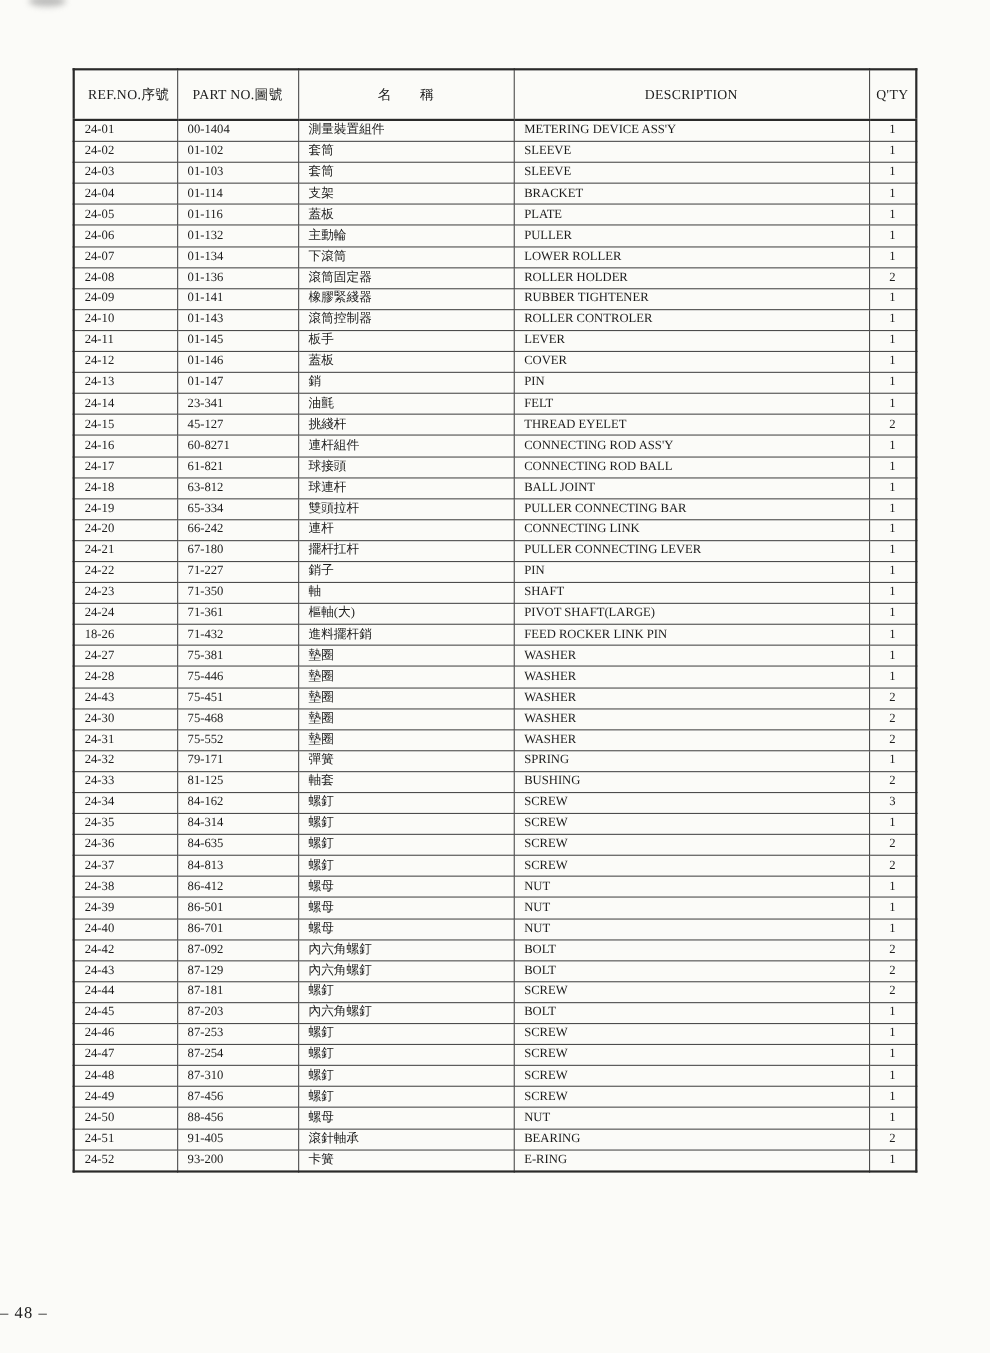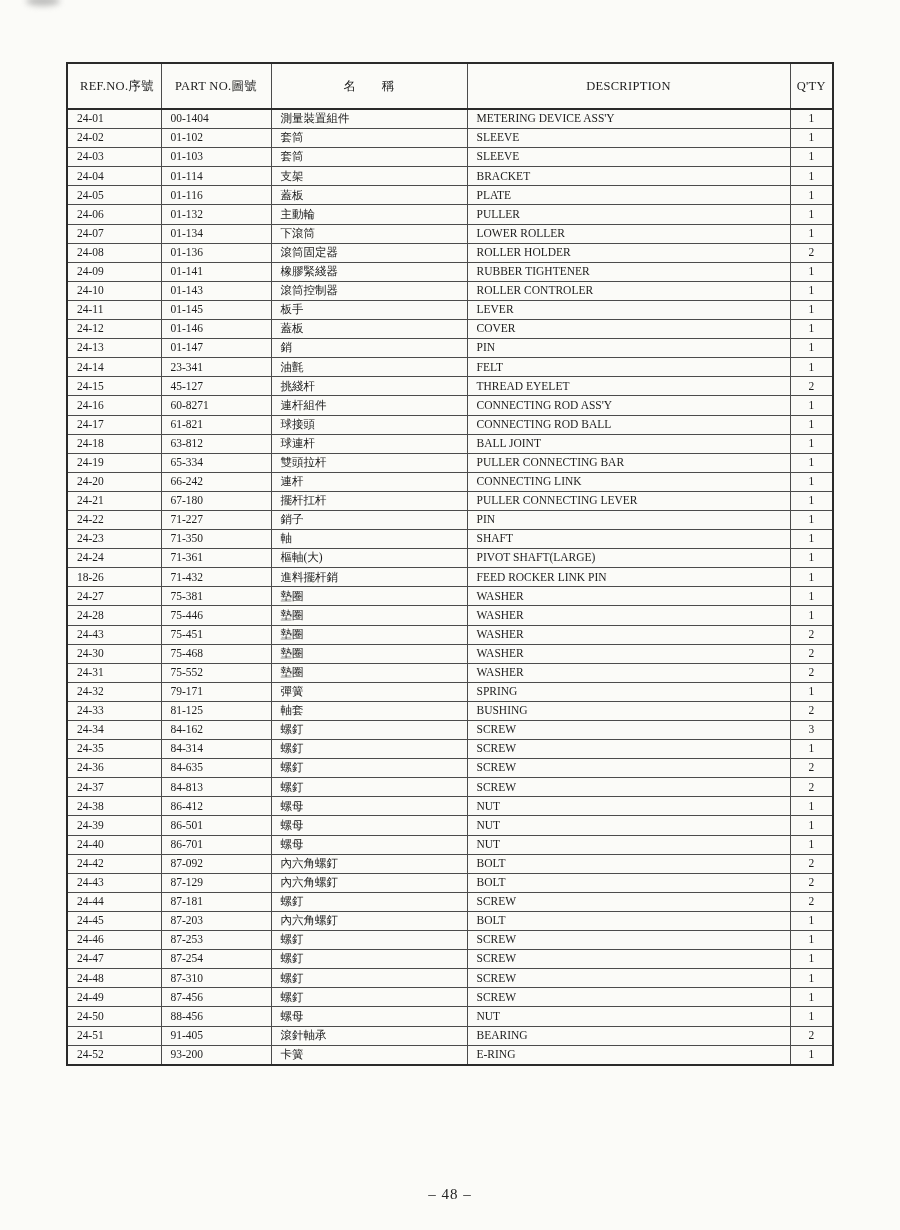--- a/index.html
+++ b/index.html
@@ -64,21 +64,20 @@
     padding: 0 !important;
   }
   td.cjk {
     font-size: 12px;
   }
   .pageno {
     position: absolute;
     left: 0;
     right: 0;
     top: 1186px;
-    text-align: center;
     font-size: 15px;
     color: #222;
     letter-spacing: 1px;
     font-family: Liberation Serif, serif;
   }
 </style>
 </head>
 <body>
 
 <div class="page">

